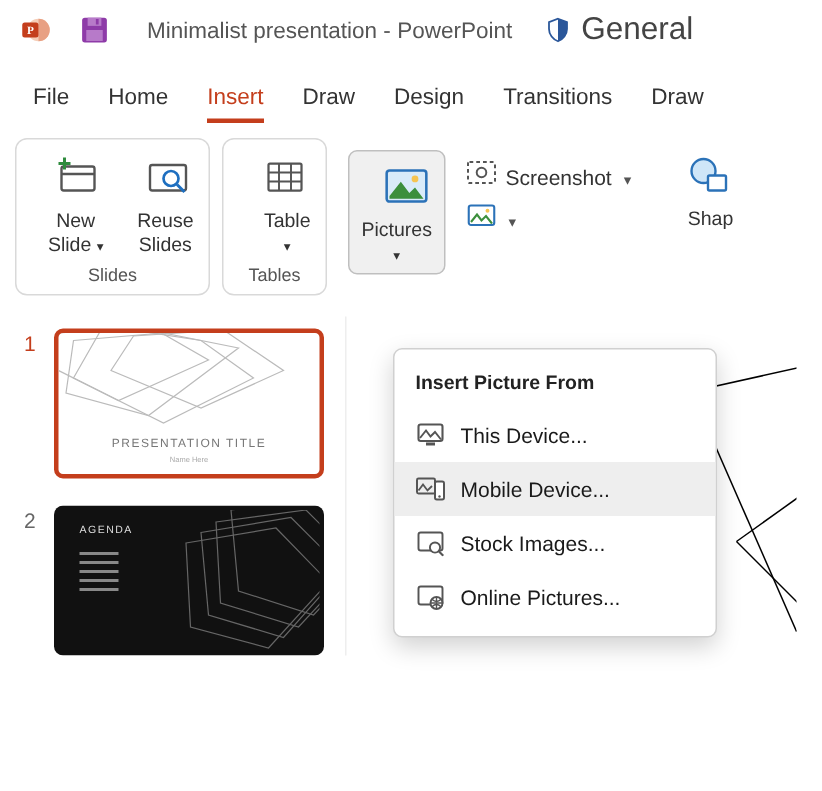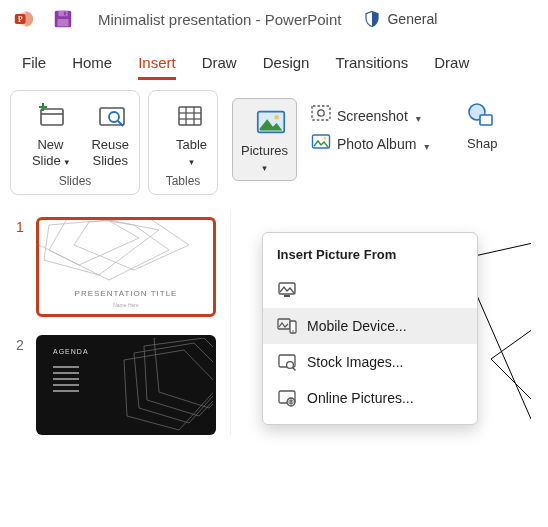--- a/index.html
+++ b/index.html
@@ -16,21 +16,21 @@
   
   .titlebar {
     display: flex;
     align-items: center;
     padding: 8px 14px 6px 14px;
     gap: 18px;
   }
   .app-icon { width: 20px; height: 20px; display:flex; align-items:center; justify-content:center; }
   .save-icon { width: 22px; height: 22px; display:flex; align-items:center; justify-content:center; }
   .title-text { font-size: 15px; color: #555; margin-left: 6px; }
-  .sensitivity { display:flex; align-items:center; gap:6px; font-size:14px; color:#444; margin-left:4px; }
+  .sensitivity { display:flex; align-items:center; gap:6px; font-size:21px; color:#444; margin-left:4px; }
   
   .tabs { display:flex; gap:26px; padding: 18px 8px 0 22px; font-size:15px; color:#333; }
   .tab { padding-bottom: 6px; cursor:pointer; }
   .tab.active { color:#c43e1c; border-bottom: 3px solid #c43e1c; font-weight:400; }
   
   .ribbon {
     display:flex;
     margin: 10px 0 0 10px;
     align-items:flex-start;
   }
@@ -216,21 +216,20 @@
         <span class="chev">▾</span>
       </div>
       <div class="side-item">
         <span class="dd-icon">
           <svg width="20" height="18" viewBox="0 0 20 18">
             <rect x="1.5" y="2" width="17" height="13" rx="1.5" fill="none" stroke="#2b72b8" stroke-width="1.4"></rect>
             <path d="M3 13 L7 8 L10 12 L13 9 L17 14" fill="none" stroke="#3c8f3c" stroke-width="1.4"></path>
             <circle cx="14" cy="5.5" r="1.3" fill="#f6c451"></circle>
           </svg>
         </span>
-        <span>Photo Album</span>
         <span class="chev">▾</span>
       </div>
     </div>
   </div>
 
   <div class="ribbon-group no-border">
     <div class="ribbon-btn">
       <span class="ribbon-icon">
         <svg width="34" height="34" viewBox="0 0 34 34">
           <circle cx="14" cy="14" r="8" fill="#cfe6f8" stroke="#2b72b8" stroke-width="1.6"></circle>
@@ -301,20 +300,21 @@
 <div class="dropdown">
   <div class="dropdown-header">Insert Picture From</div>
   <div class="dropdown-item">
     <span class="dd-icon">
       <svg width="20" height="18" viewBox="0 0 20 18">
           <rect x="2" y="2" width="16" height="11" rx="1.5" fill="none" stroke="#555" stroke-width="1.4"></rect>
           <path d="M3 11 L7 6 L10 10 L13 7 L17 12" fill="none" stroke="#555" stroke-width="1.3"></path>
           <rect x="7" y="14" width="6" height="2" fill="#555"></rect>
         </svg>
     </span>
+    <span>This Device...</span>
   </div>
   <div class="dropdown-item hover">
     <span class="dd-icon">
       <svg width="20" height="18" viewBox="0 0 20 18">
           <rect x="1" y="2" width="12" height="10" rx="1" fill="none" stroke="#555" stroke-width="1.3"></rect>
           <path d="M2 10 L5 6 L8 10 L11 7" fill="none" stroke="#555" stroke-width="1.2"></path>
           <rect x="13" y="4" width="6" height="12" rx="1.2" fill="#fff" stroke="#555" stroke-width="1.3"></rect>
           <circle cx="16" cy="14" r="0.8" fill="#555"></circle>
         </svg>
     </span>

